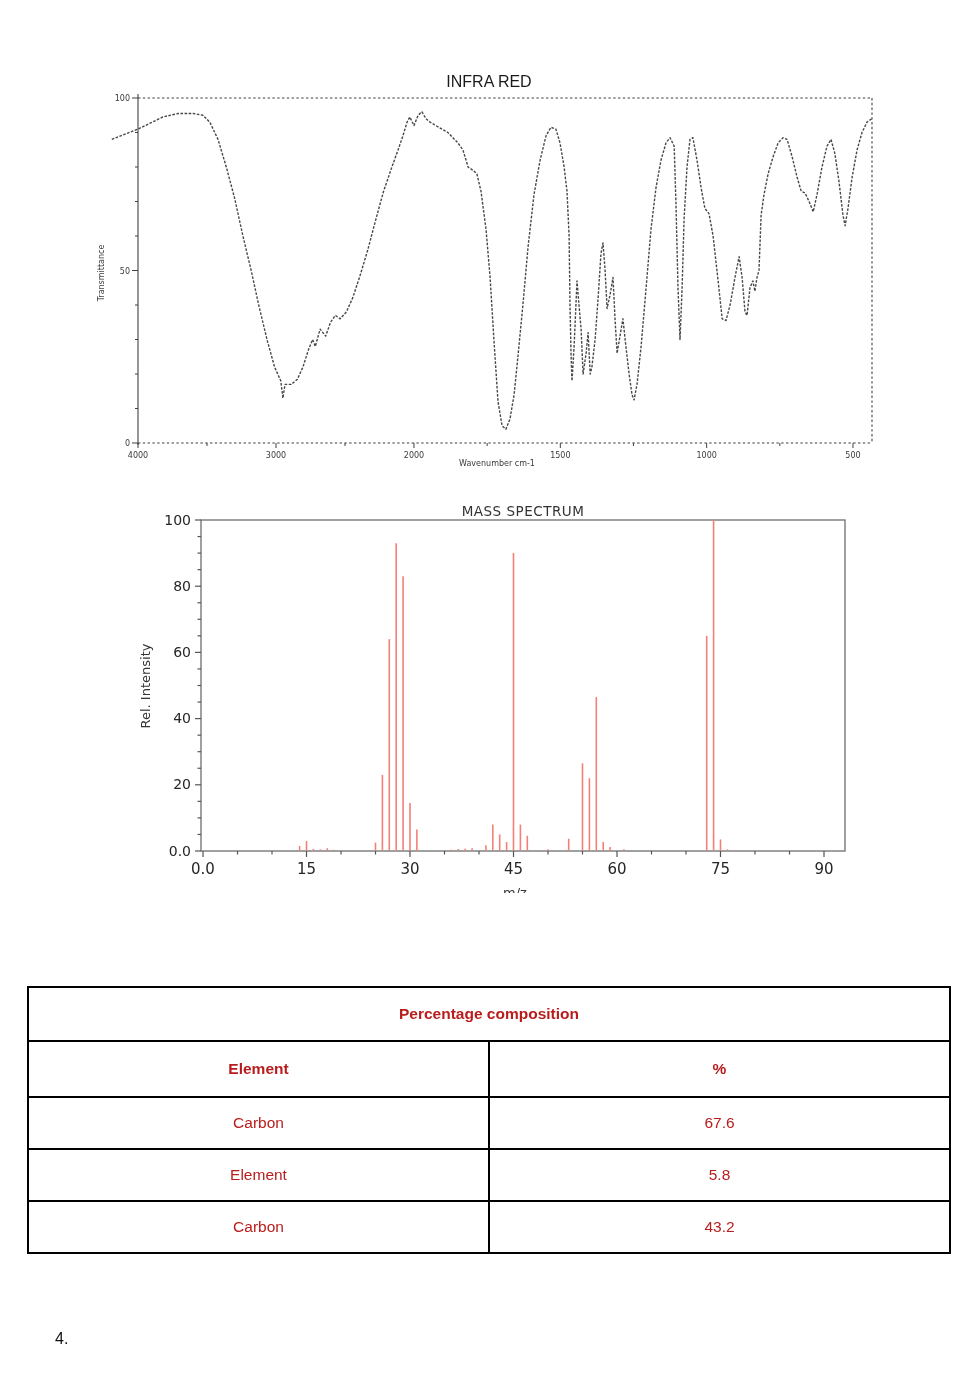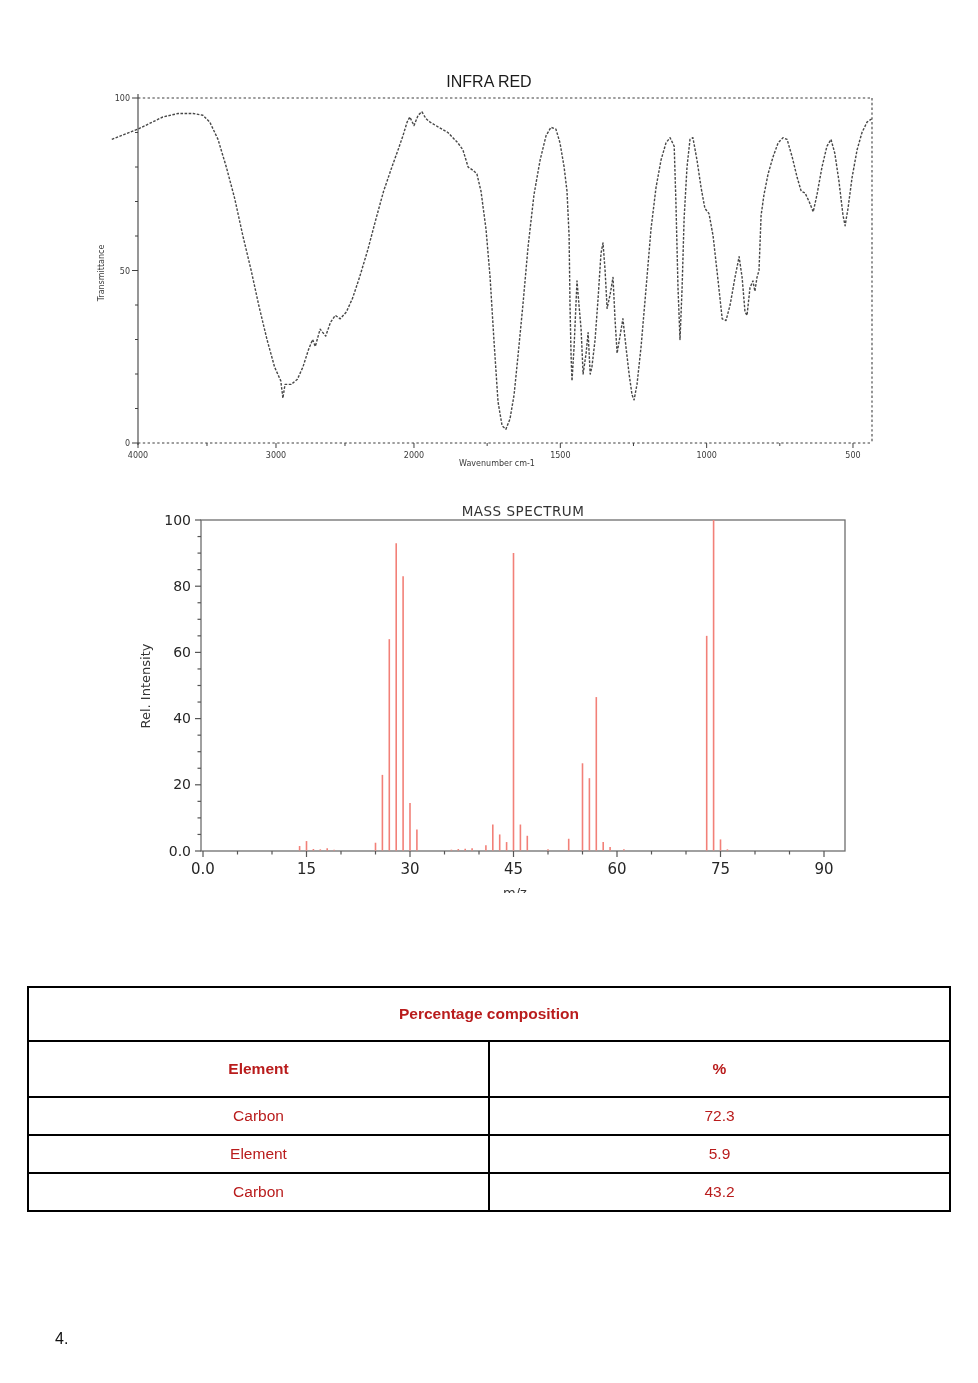--- a/index.html
+++ b/index.html
@@ -18,21 +18,21 @@
   .ms-box{fill:none;stroke:#6e6e6e;stroke-width:1.3;}
   .ms-tick{stroke:#555;stroke-width:1.2;}
   .ms-ylab{font:14px "DejaVu Sans",sans-serif;fill:#262626;}
   .ms-xlab{font:15px "DejaVu Sans",sans-serif;fill:#262626;}
   .ms-axlabel{font:13px "DejaVu Sans",sans-serif;fill:#333;}
   .comp-table{position:absolute;left:27px;top:986px;width:924px;border-collapse:collapse;
               font-family:"Liberation Sans",sans-serif;color:#b91c1c;}
   .comp-table td,.comp-table th{border:2px solid #000;text-align:center;font-size:15.5px;padding:0;}
   .comp-table .trow{height:54px;font-size:15.5px;}
   .comp-table .hrow{height:56px;}
-  .comp-table .drow{height:38px;}
+  .comp-table .drow{height:52px;}
   .comp-table th{font-weight:bold;}
   .col-el{width:50%;}
   .page-number{position:absolute;left:55px;top:1330px;font-size:16px;color:#111;}
 </style>
 </head>
 <body>
 
 <div class="page">
 
   <svg class="ir-svg" width="978" height="485" viewBox="0 0 978 485">
@@ -186,25 +186,25 @@
     <tbody>
       <tr class="trow">
         <th colspan="2">Percentage composition</th>
       </tr>
       <tr class="hrow">
         <th class="col-el">Element</th>
         <th>%</th>
       </tr>
       <tr class="drow">
         <td>Carbon</td>
-        <td>72.3</td>
+        <td>67.6</td>
       </tr>
       <tr class="drow">
         <td>Element</td>
-        <td>5.9</td>
+        <td>5.8</td>
       </tr>
       <tr class="drow">
         <td>Carbon</td>
         <td>43.2</td>
       </tr>
     </tbody>
   </table>
 
   <div class="page-number">4.</div>
 </div>

